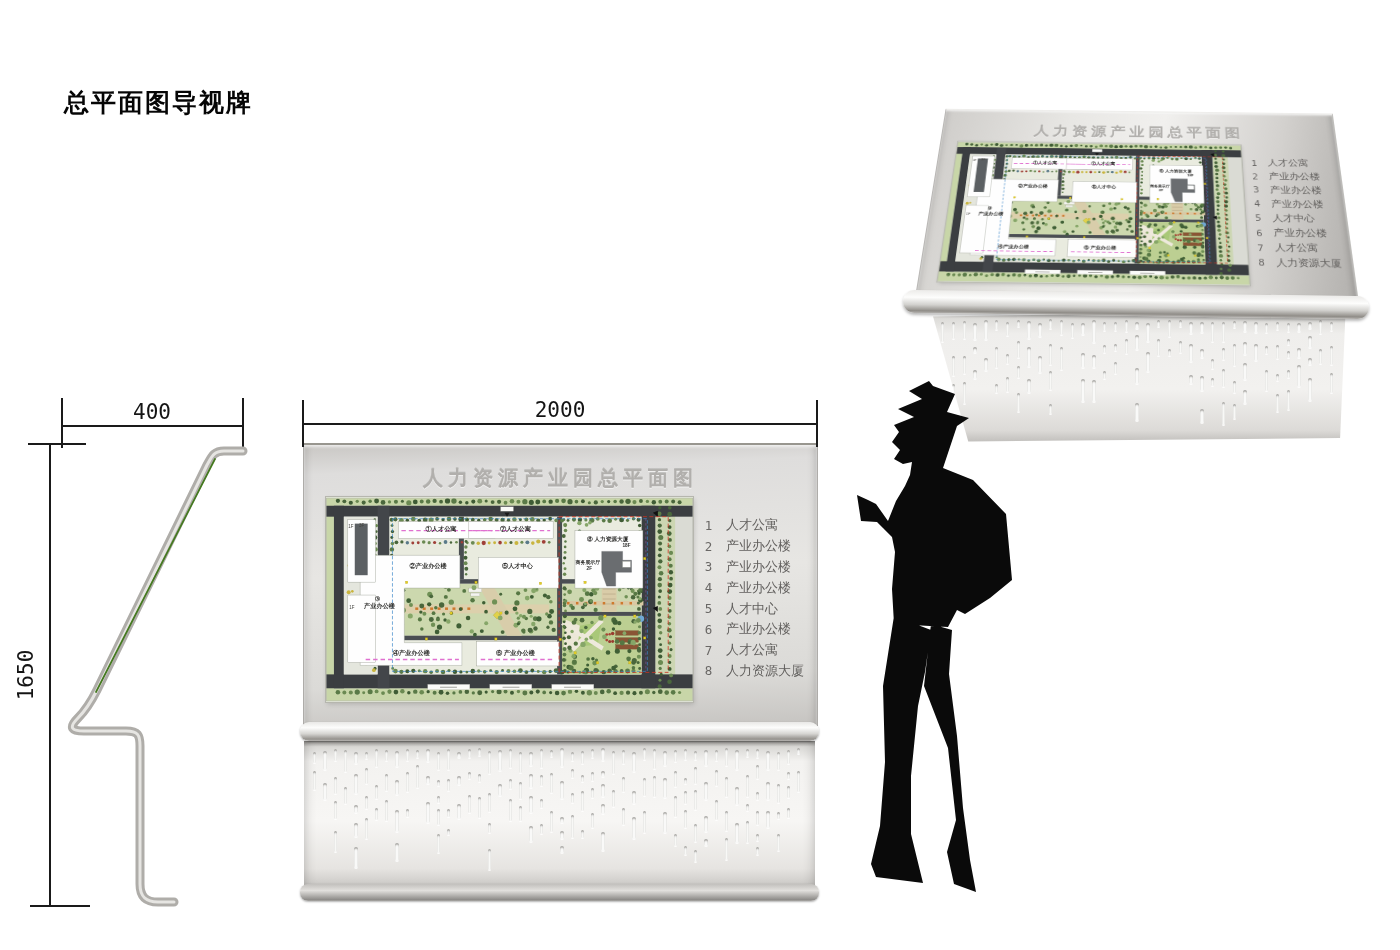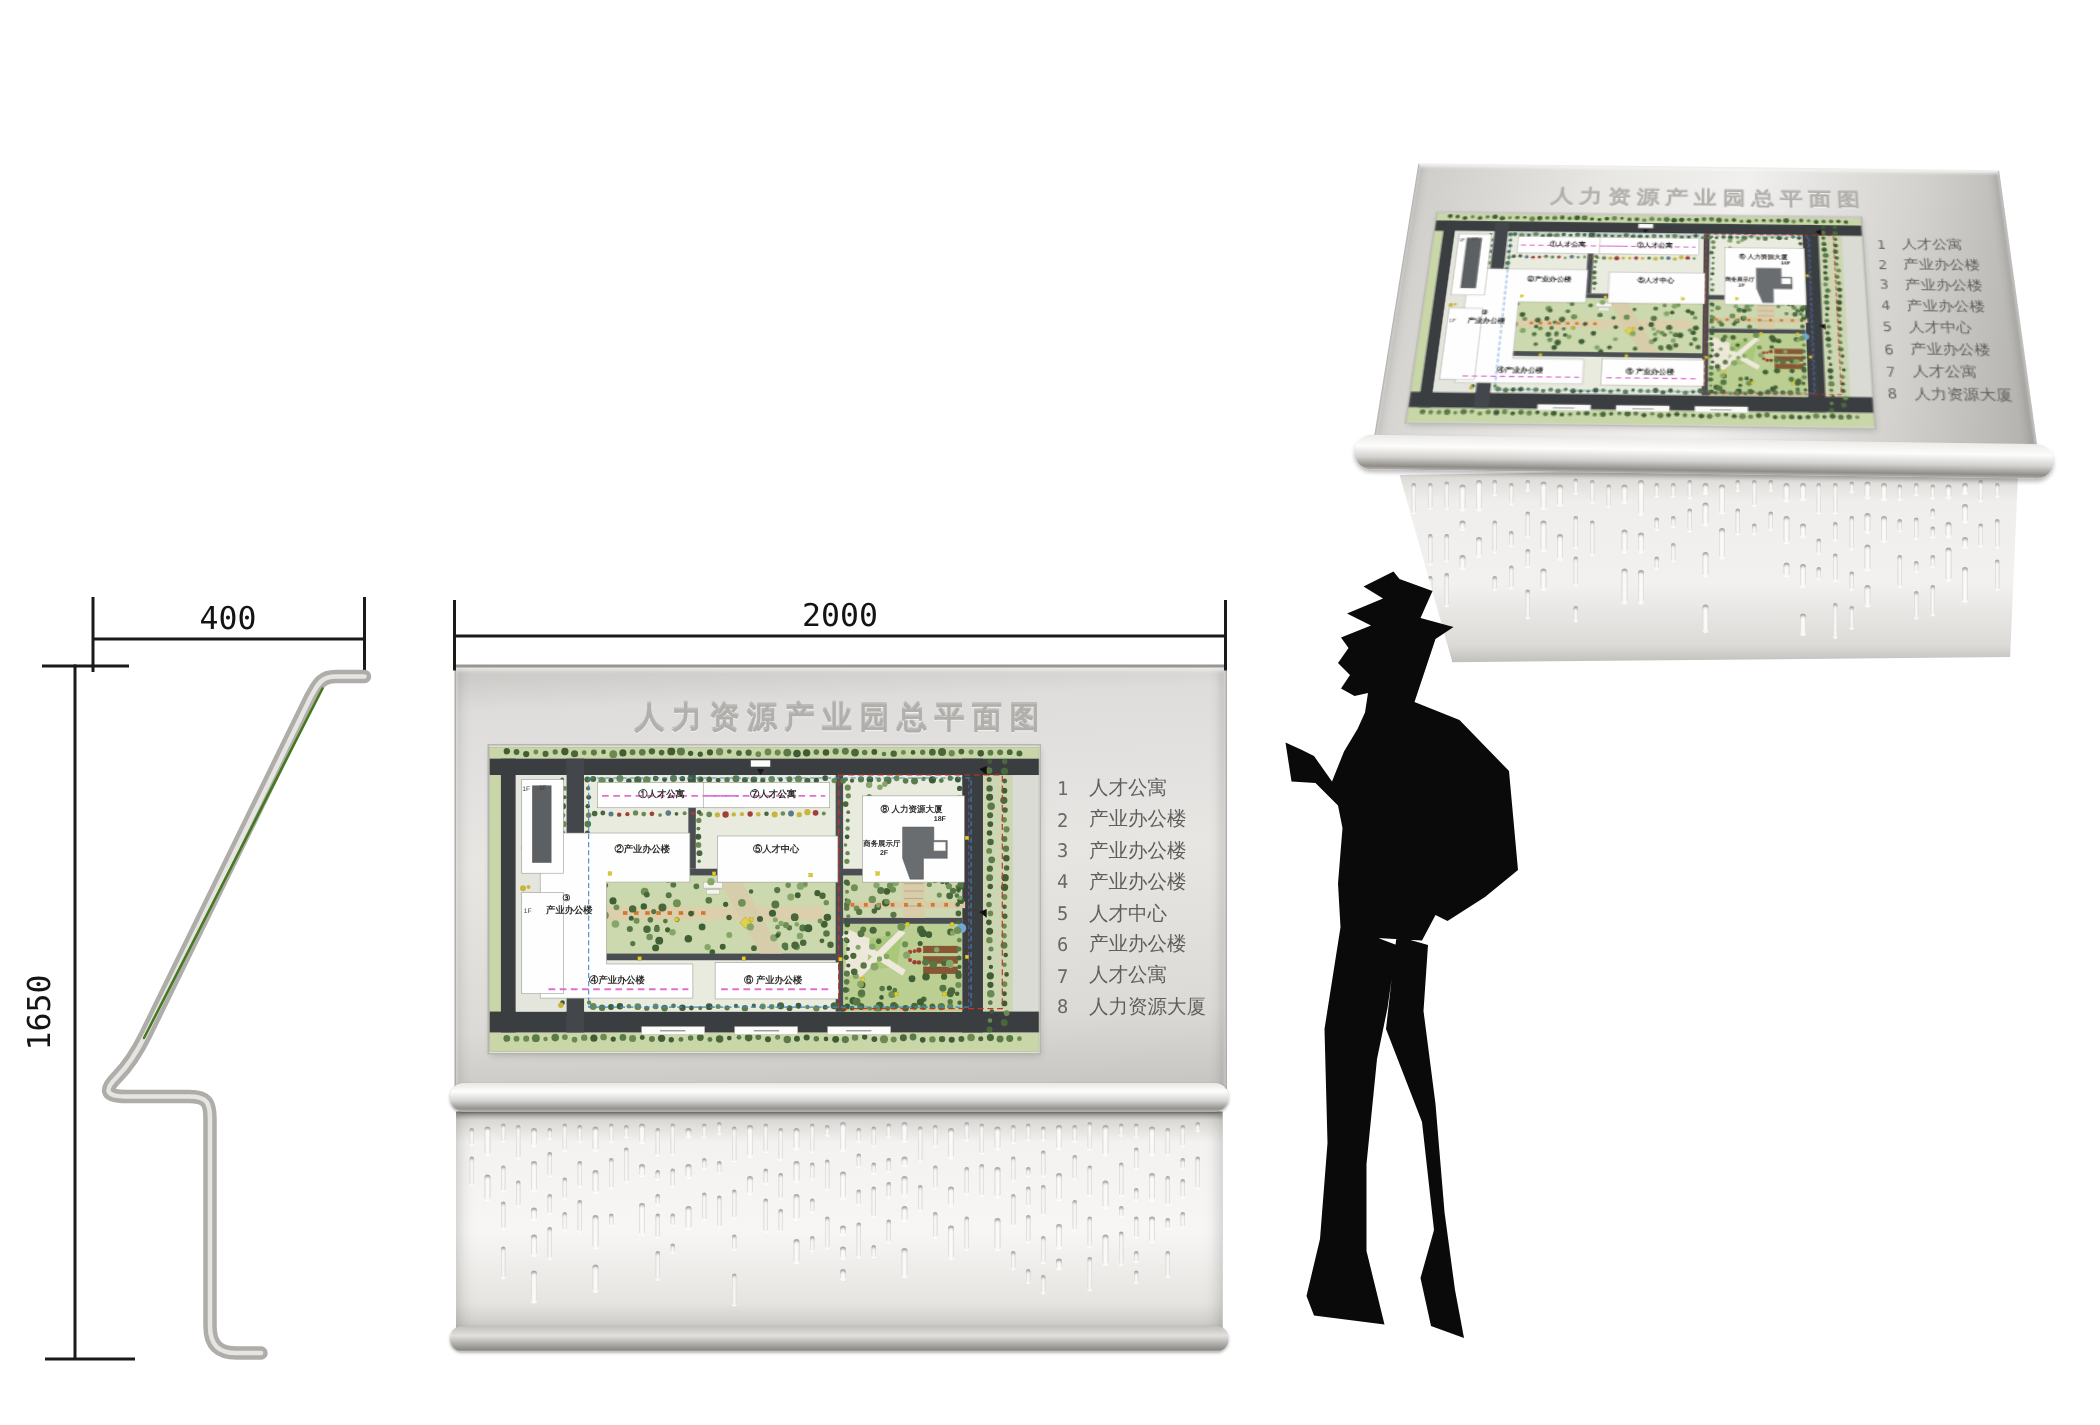--- a/index.html
+++ b/index.html
@@ -836,20 +836,21 @@
           <text x="531" y="146" font-size="9.5">2F</text>
           <text x="50" y="60" font-size="9" font-weight="400" fill="#44443f">1F</text>
           <text x="72" y="58" font-size="9" font-weight="400" fill="#44443f">3F</text>
           <text x="52" y="224" font-size="9" font-weight="400" fill="#44443f">1F</text>
         </g>
         <rect x="0.5" y="0.5" width="739" height="409" fill="none" stroke="#b5b5ae" stroke-width="1"></rect>
       </symbol>
     </defs>
   </svg>
 
+  <div id="page-title">总平面图导视牌</div>
 
   <div id="front-panel">
     <div class="panel-face">
       <div class="ptitle">人力资源产业园总平面图</div>
       <svg class="pmap" viewBox="0 0 740 410">
         <use href="#siteplan" xlink:href="#siteplan"></use>
       </svg>
       <ul class="plegend">
         <li>
             <span class="ln">1</span>

